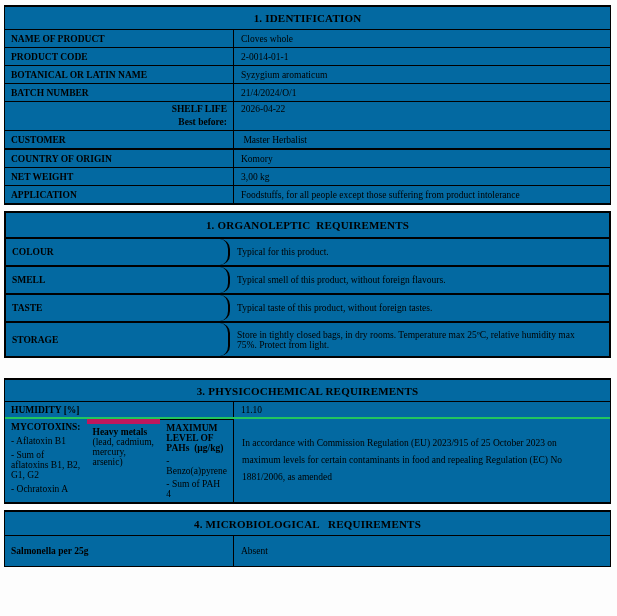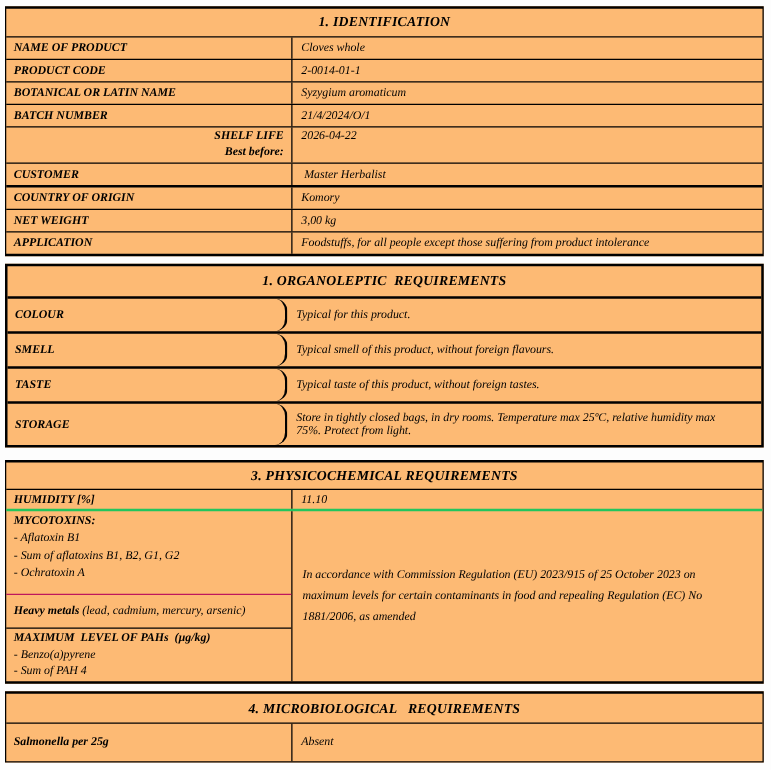--- a/index.html
+++ b/index.html
@@ -3,21 +3,21 @@
 <meta charset="utf-8">
 <style>
   html, body {
     margin: 0; padding: 0;
     width: 617px; height: 616px;
     background: #fdfdfd;
     font-family: "Liberation Serif", serif;
     color: #000;
   }
   .page { padding: 5px 6px 0 4px; }
-  .tbl { background: #fdba74; border: 1px solid #000; font-style: italic; }
+  .tbl { background: #0369a1; border: 1px solid #000; }
   .hdr {
     text-align: center; font-weight: bold; font-size: 11px;
     white-space: pre-wrap; letter-spacing: 0.2px;
     border-bottom: 1px solid #000;
     display: flex; align-items: center; justify-content: center;
   }
   .row { display: flex; align-items: stretch; }
   .lbl {
     box-sizing: border-box; width: 229px; flex: 0 0 229px;
     border-right: 1px solid #000;
@@ -46,32 +46,32 @@
 
   
   .t2 { border: 2px solid #000; margin-top: 6px; }
   .t2 .hdr { height: 24px; border-bottom: 2px solid #000; }
   .t2 .row { min-height: 26px; border-bottom: 2px solid #000; }
   .t2 .row:last-child { border-bottom: none; }
   .t2 .lbl { width: 224px; flex: 0 0 224px; border-right: 2px solid #000; border-radius: 10px; }
   .t2 .row.storage { min-height: 33px; }
 
   
-  .t3 { border-top: 2px solid #000; border-bottom: 2px solid #000; margin-top: 10px; }
+  .t3 { border-top: 2px solid #000; border-bottom: 2px solid #000; margin-top: 20px; }
   .t3 .hdr { height: 21px; }
   .t3 .row.humidity { min-height: 15px; border-bottom: 2px solid #22c55e; }
   .merge { display: flex; align-items: stretch; }
   .mleft {
     box-sizing: border-box; width: 229px; flex: 0 0 229px;
     border-right: 1px solid #000;
-    display: flex; flex-direction: column;
+    display: flex; flex-direction: row;
   }
   .mcell { box-sizing: border-box; padding: 3px 6px; font-size: 9.5px; }
   .mcell.a { height: 66px; }
-  .mcell.b { height: 27px; border-top: 1px solid #be185d; display: flex; align-items: center; }
+  .mcell.b { height: 27px; border-top: 5px solid #be185d; display: flex; }
   .mcell.c { flex: 1; border-top: 1px solid #000; }
   .mcell .bold { font-weight: bold; }
   .mcell .item { margin-top: 4px; }
   .mcell.c .item { margin-top: 3px; }
   .mright {
     flex: 1; display: flex; align-items: center;
     font-size: 9.5px; padding: 0 8px; line-height: 17px;
   }
   .mright .inner { max-width: 352px; }
 

